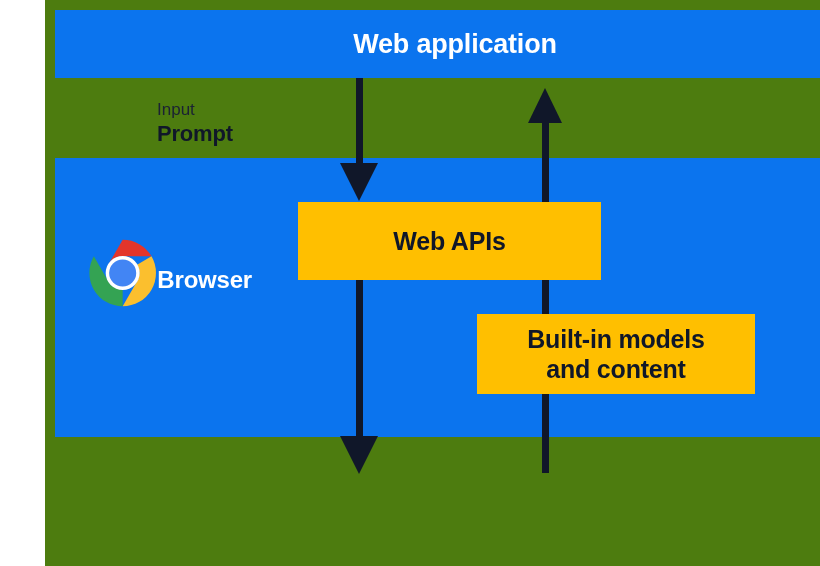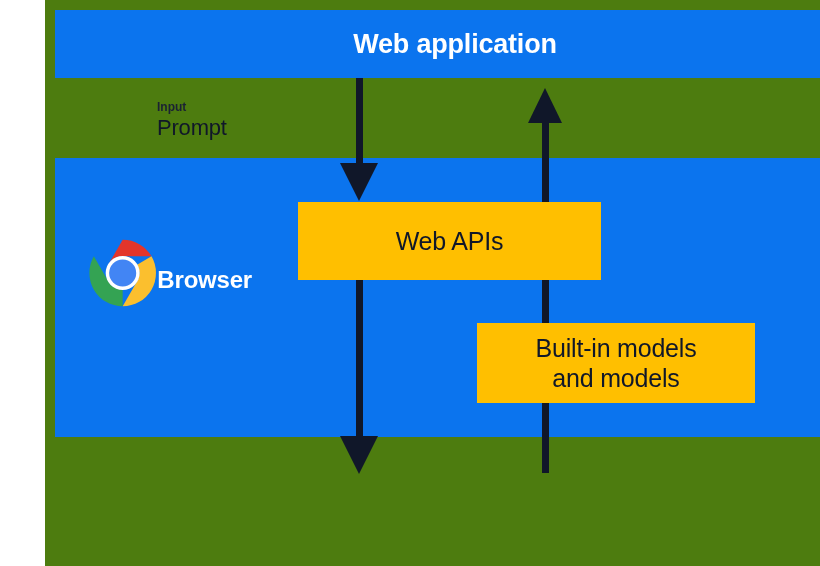--- a/index.html
+++ b/index.html
@@ -78,48 +78,48 @@
 
   
   .yellow-box {
     position: absolute;
     background: #FFBF00;
     display: flex;
     align-items: center;
     justify-content: center;
     text-align: center;
     color: #101729;
-    font-weight: normal;
+    font-weight: bold;
     font-size: 25px;
     line-height: 1.22;
     letter-spacing: -0.2px;
   }
   #box-web-apis {
     left: 253px; top: 202px;
     width: 303px; height: 78px;
   }
   #box-builtin {
-    left: 432px; top: 323px;
+    left: 432px; top: 314px;
     width: 278px; height: 80px;
   }
   .box-label { padding: 0 6px; }
 
   
   .io-label { position: absolute; }
   .io-kind {
     color: #1B2233;
-    font-size: 12px;
-    font-weight: bold;
+    font-size: 17px;
+    font-weight: normal;
     line-height: 1.2;
     display: block;
   }
   .io-value {
     color: #101729;
     font-size: 22px;
-    font-weight: normal;
+    font-weight: bold;
     line-height: 1.25;
     letter-spacing: -0.2px;
     display: block;
   }
   #io-input  { left: 112px; top: 100px; text-align: left; }
   #io-output { right: 41px; top: 100px; text-align: right; }
 
   
   #browser-block {
     position: absolute;
@@ -184,17 +184,17 @@
   <div class="arrow-shaft" id="shaft-up"></div>
   <div class="arrow-head up" id="head-up"></div>
 
   <div class="yellow-box" id="box-web-apis">
     <span class="box-label">Web APIs</span>
   </div>
 
   <div class="yellow-box" id="box-builtin">
     <span class="box-label">
       <span>Built-in models</span><br>
-      <span>and models</span>
+      <span>and content</span>
     </span>
   </div>
 
 </div>
 
 </body></html>

